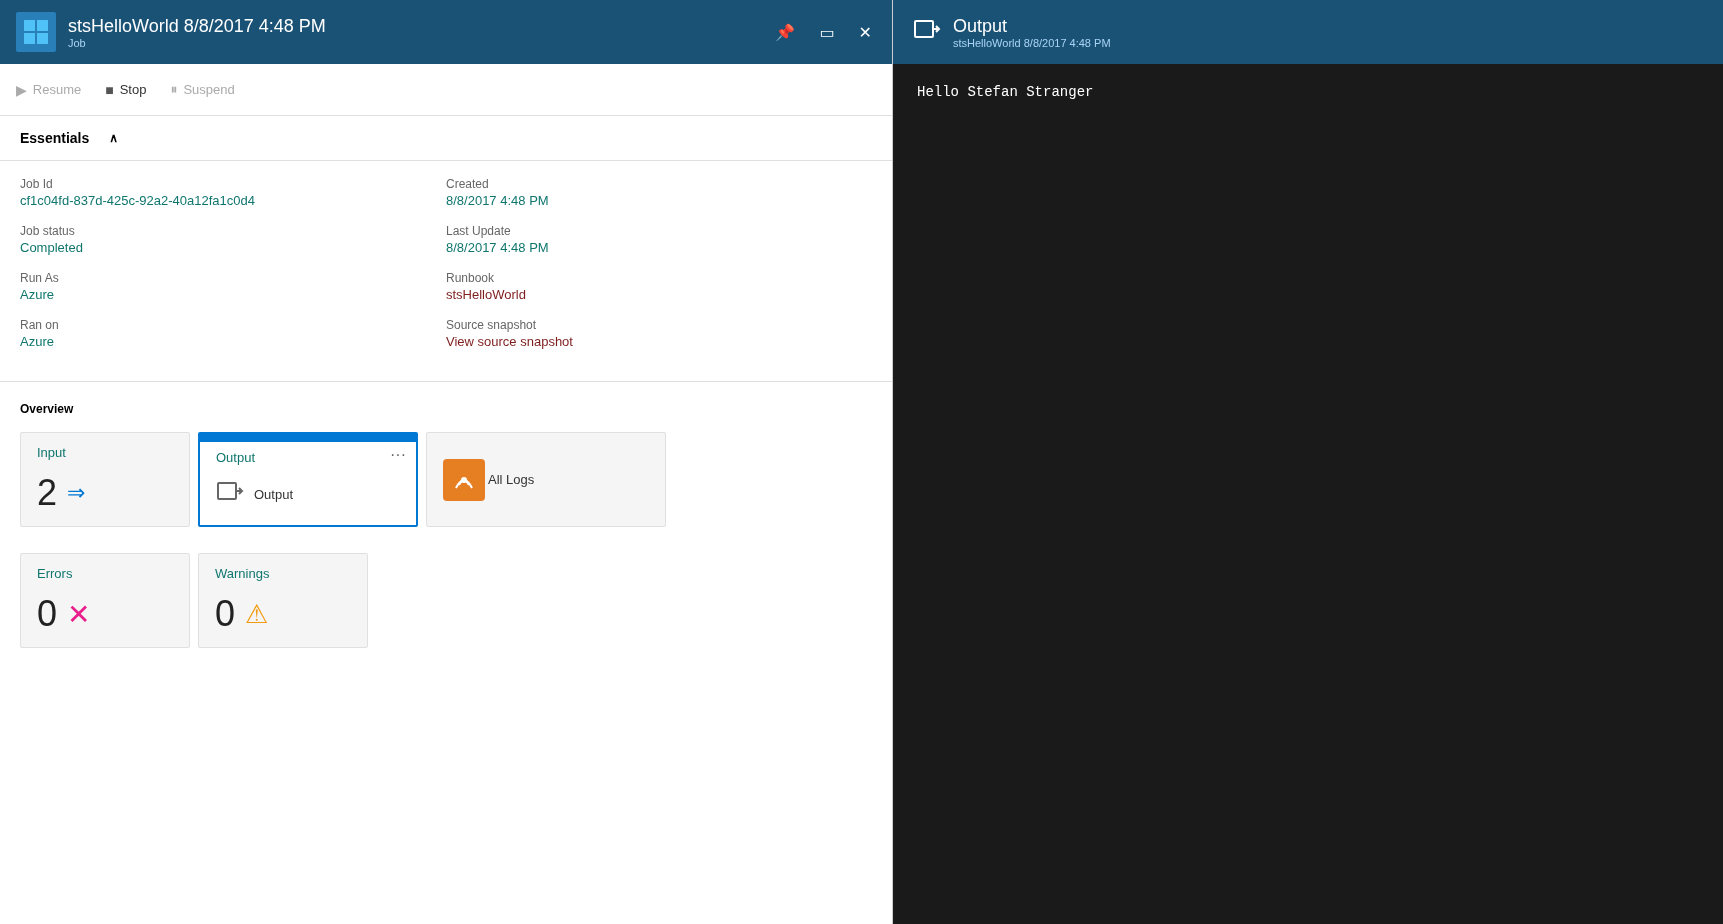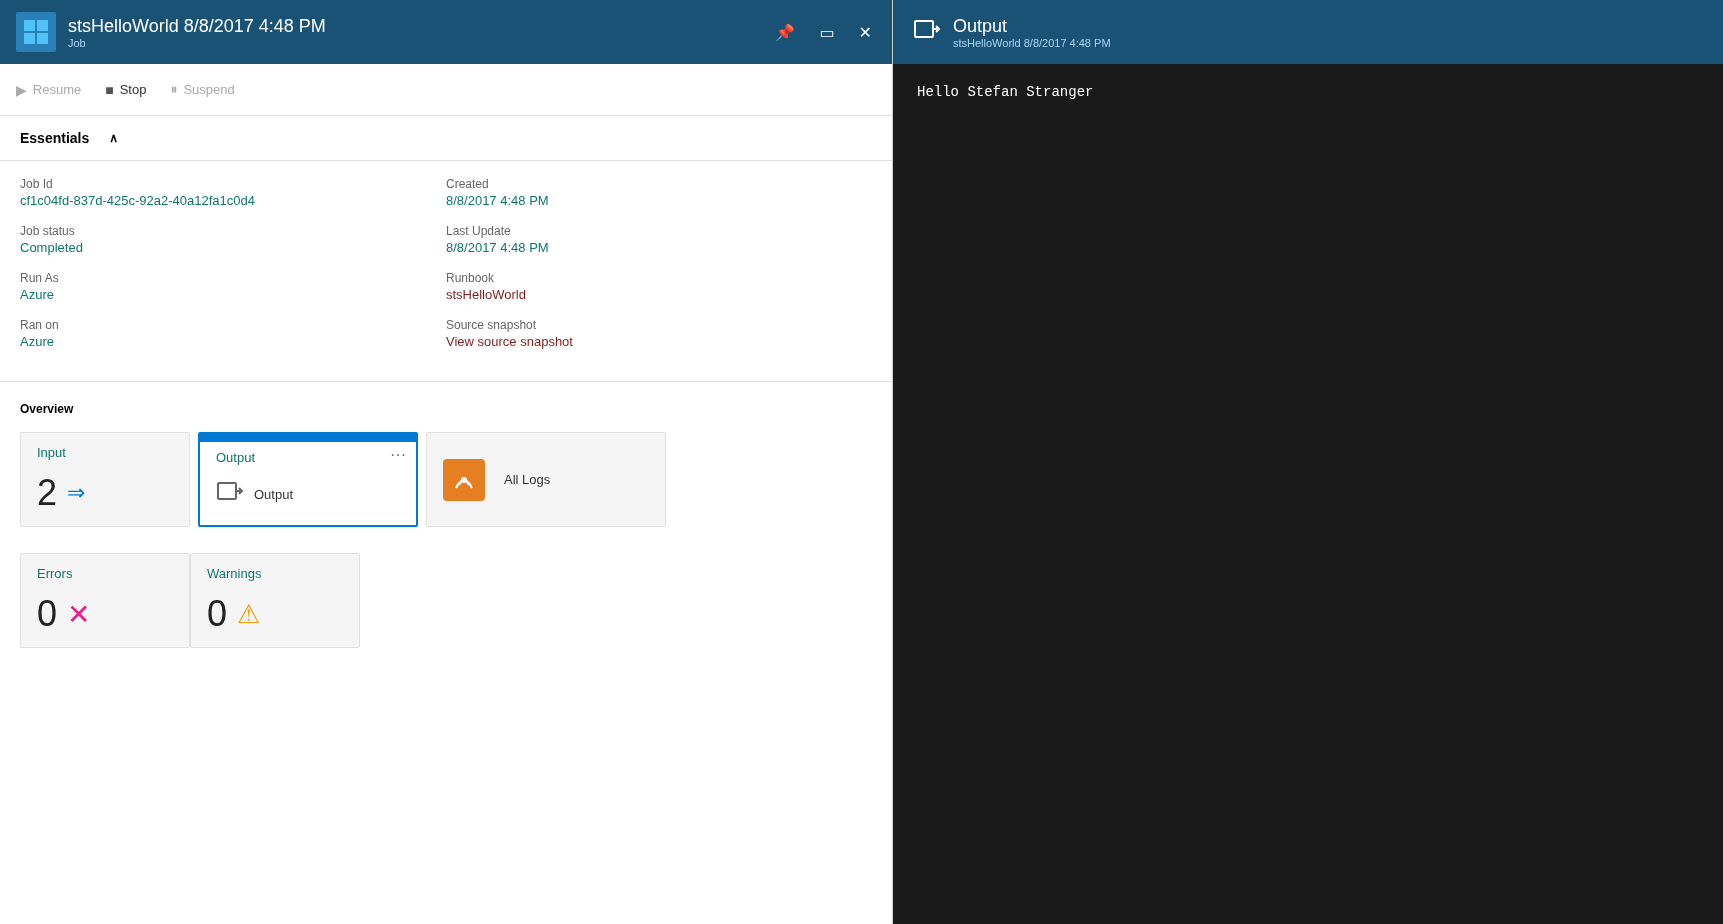--- a/index.html
+++ b/index.html
@@ -176,37 +176,38 @@
     }
     .all-logs-card {
       background: #f5f5f5;
       border: 1px solid #e0e0e0;
       border-radius: 2px;
       padding: 12px 16px;
       min-width: 240px;
       cursor: pointer;
       display: flex;
       align-items: center;
-      gap: 19px;
+      gap: 3px;
     }
     .all-logs-icon {
       width: 42px;
       height: 42px;
       background: #e67e22;
       border-radius: 4px;
       display: flex;
       align-items: center;
       justify-content: center;
       color: #fff;
       font-size: 20px;
     }
 
     
     .bottom-cards {
       display: flex;
+      gap: 8px;
       padding: 16px 20px;
     }
     .bottom-card {
       background: #f5f5f5;
       border: 1px solid #e0e0e0;
       border-radius: 2px;
       padding: 12px 16px;
       min-width: 170px;
     }
     .error-icon { color: #e91e8c; font-size: 28px; }

